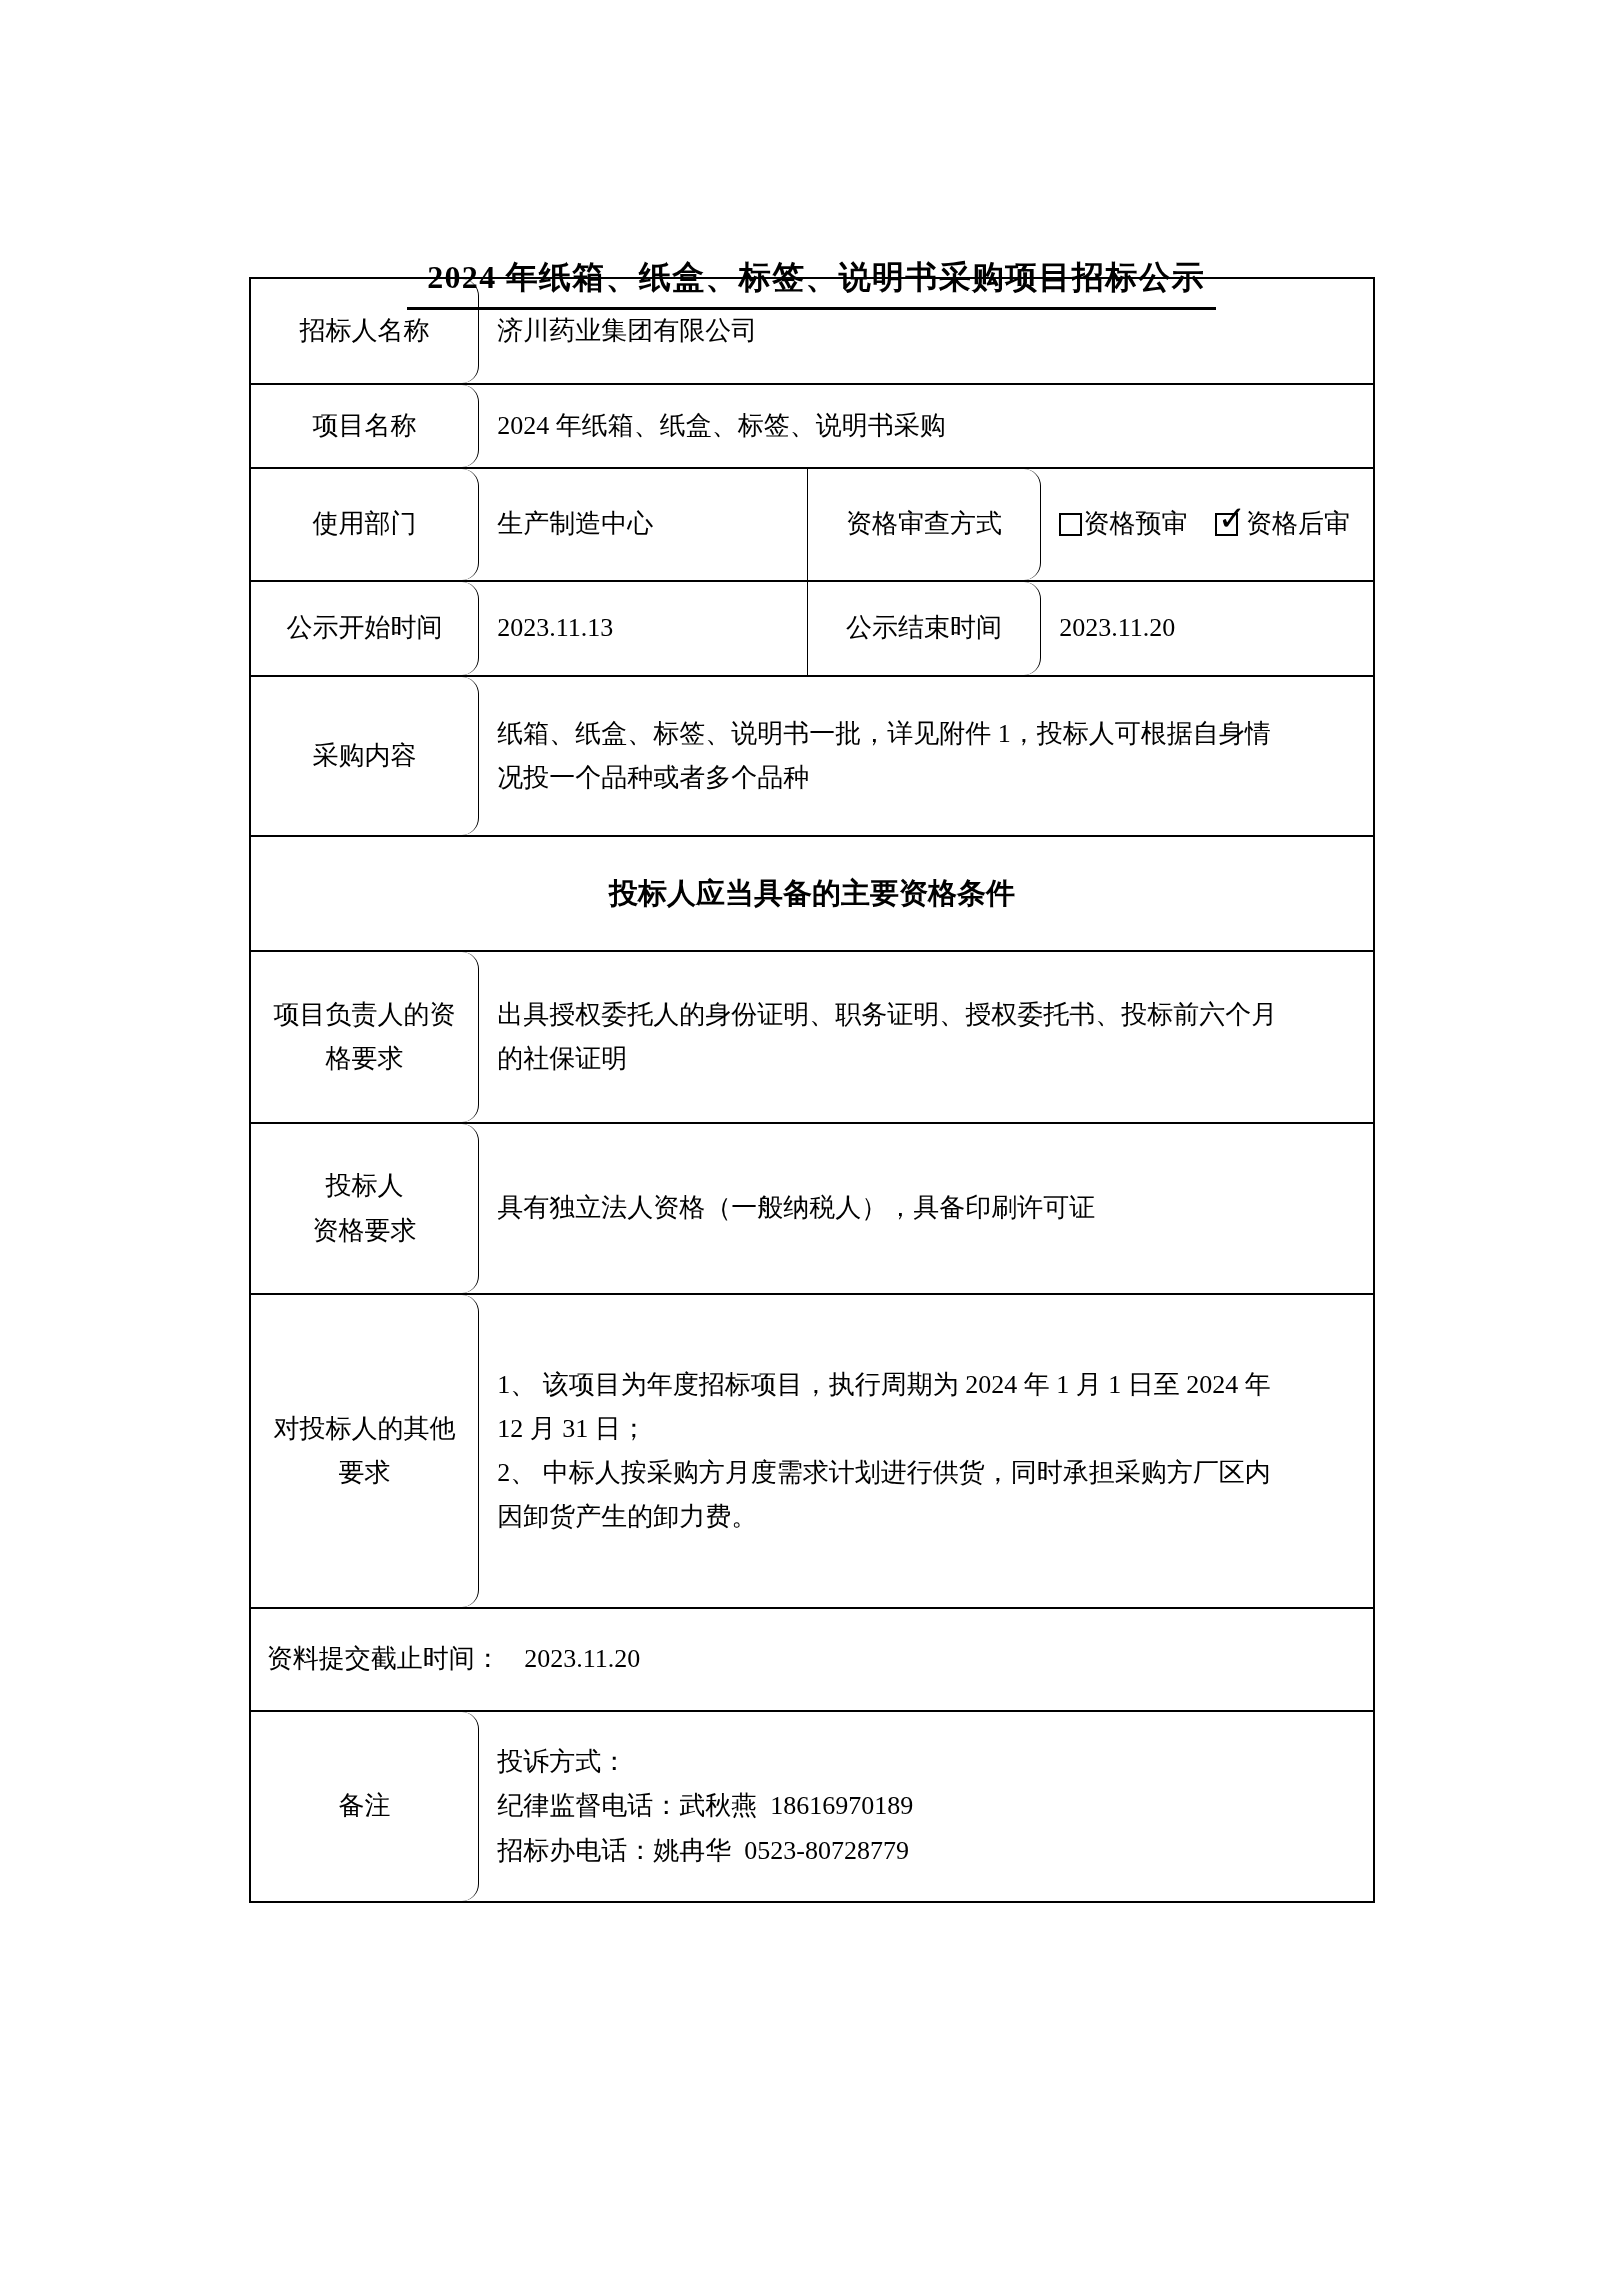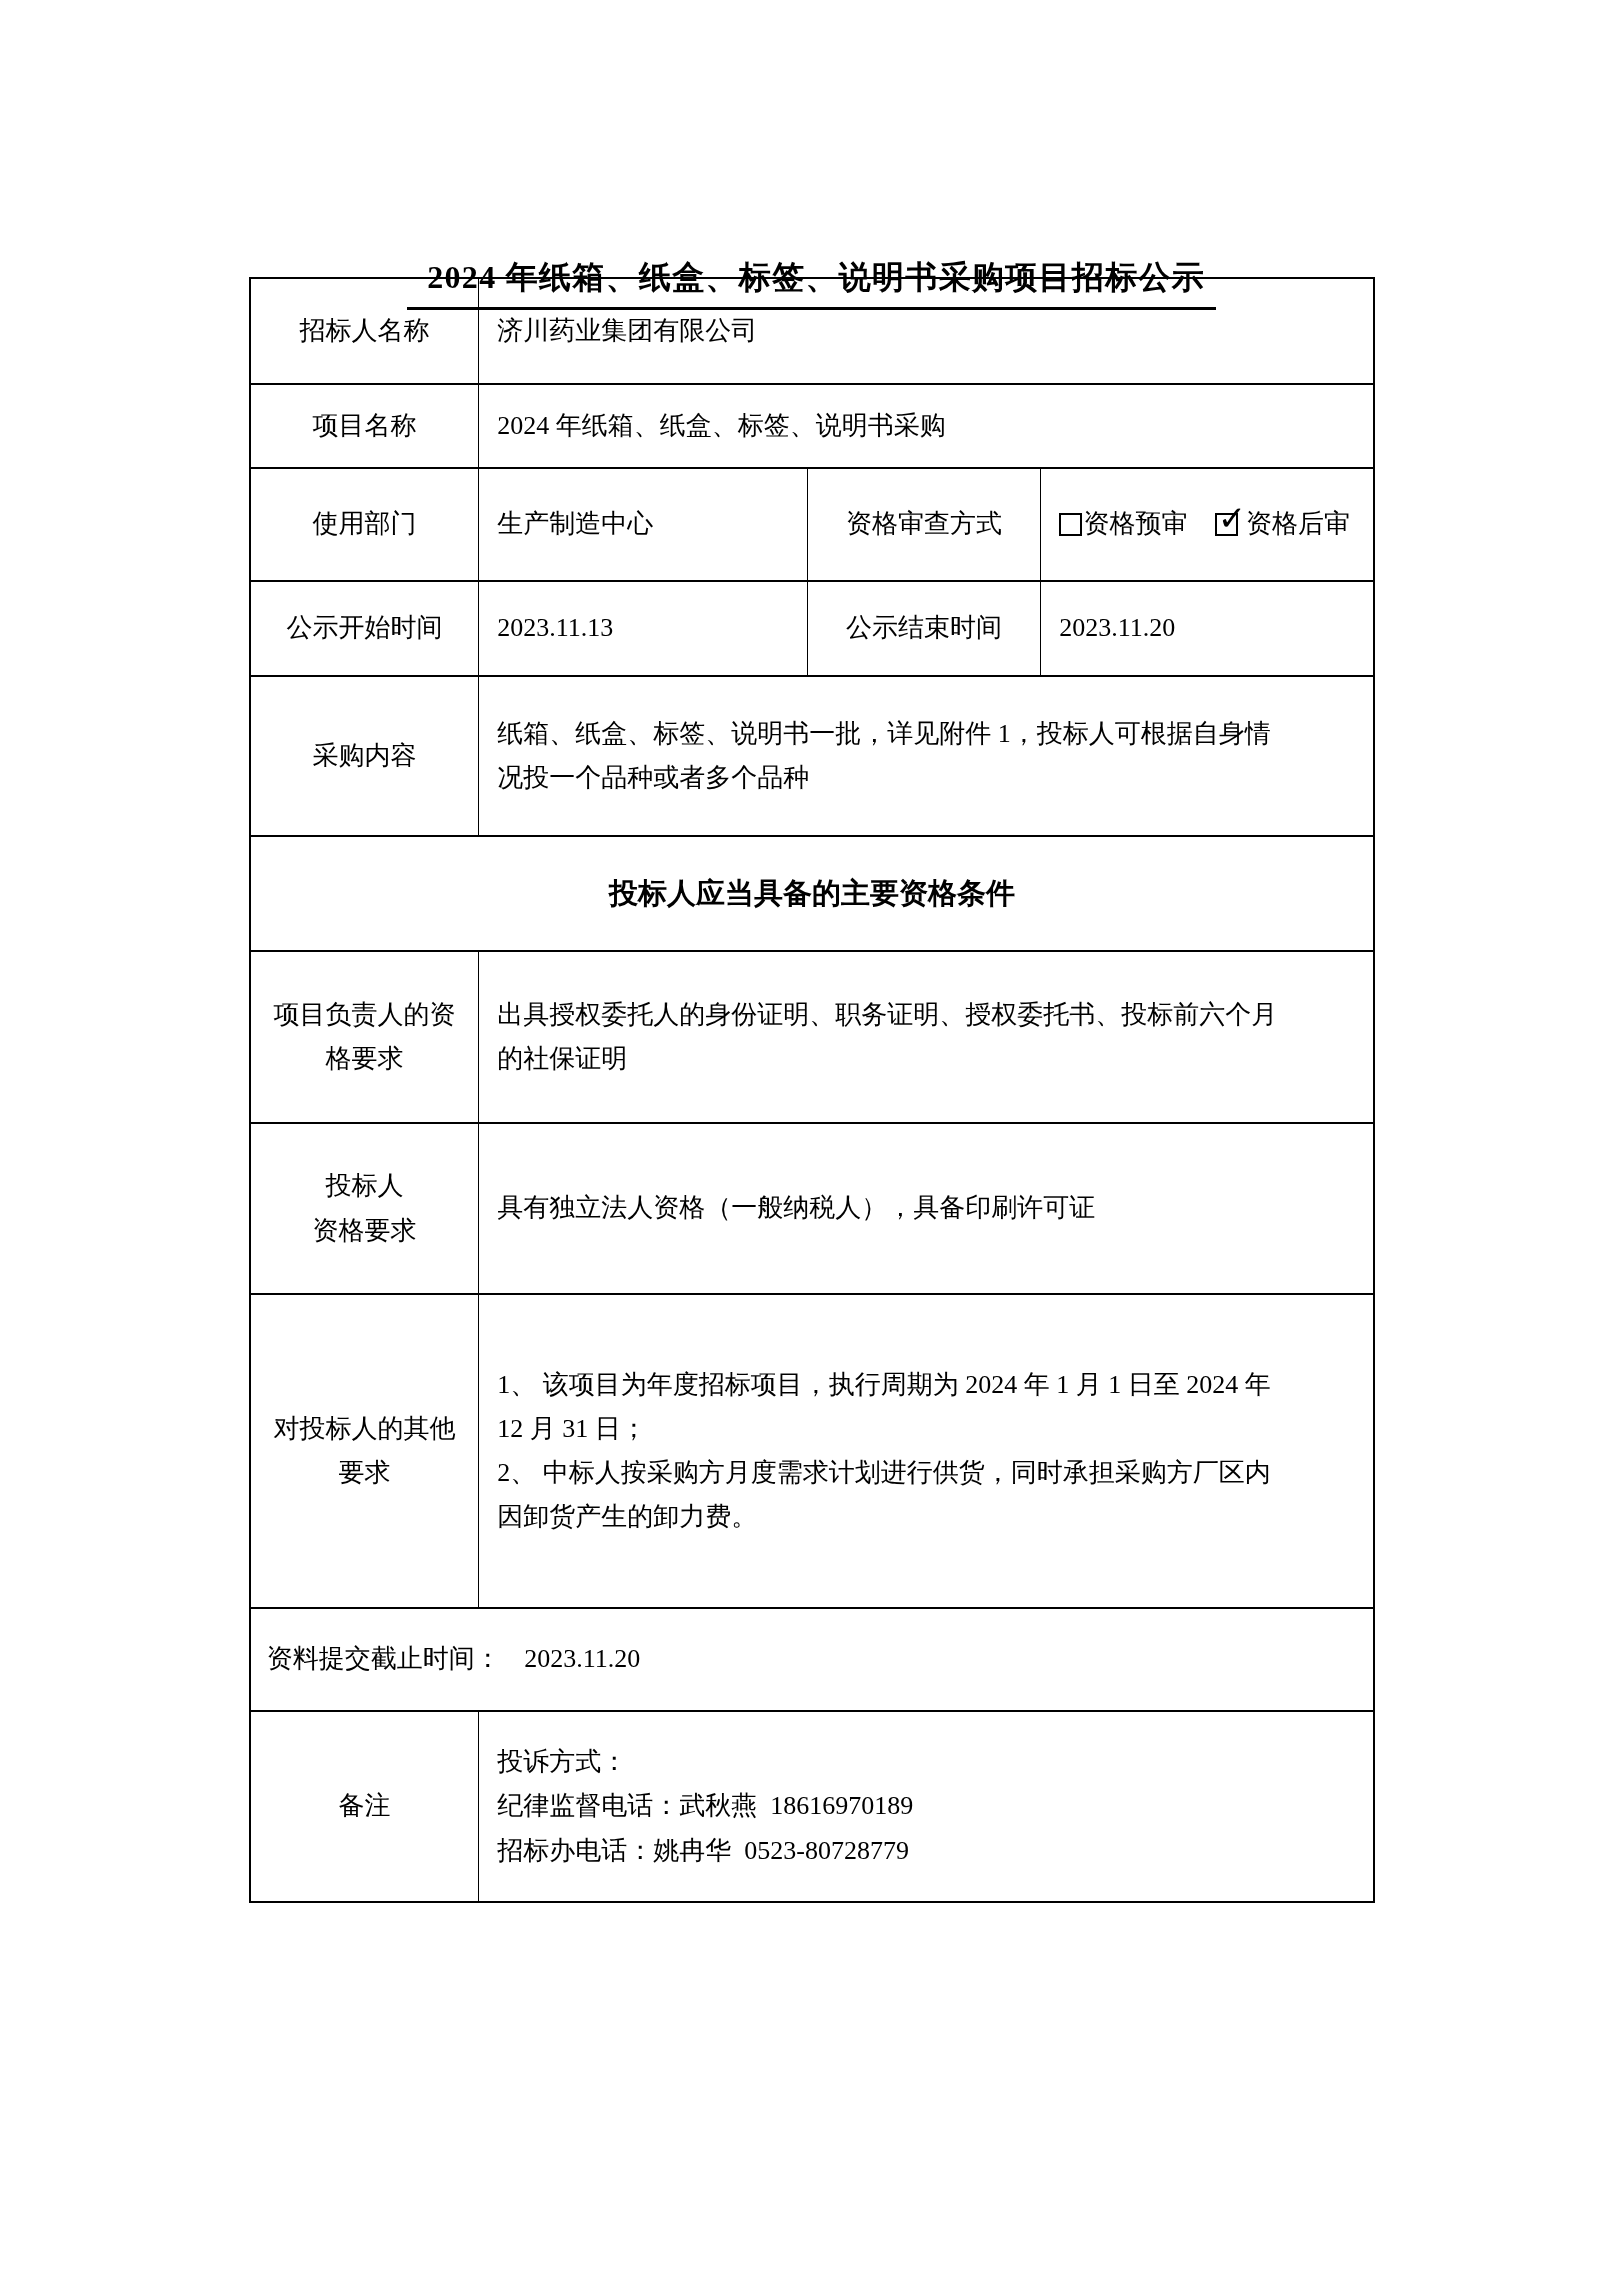--- a/index.html
+++ b/index.html
@@ -62,20 +62,21 @@
     white-space: pre-wrap;
     overflow: hidden;
   }
   .cell.last {
     border-right: none;
     flex: 1;
   }
   .lab {
     justify-content: center;
     text-align: center;
+    border-radius: 17px;
   }
   .val {
     justify-content: flex-start;
     text-align: left;
     padding: 5.2px 13px 5.2px 18.3px;
   }
   .hdr {
     justify-content: center;
     text-align: center;
     font-weight: bold;

